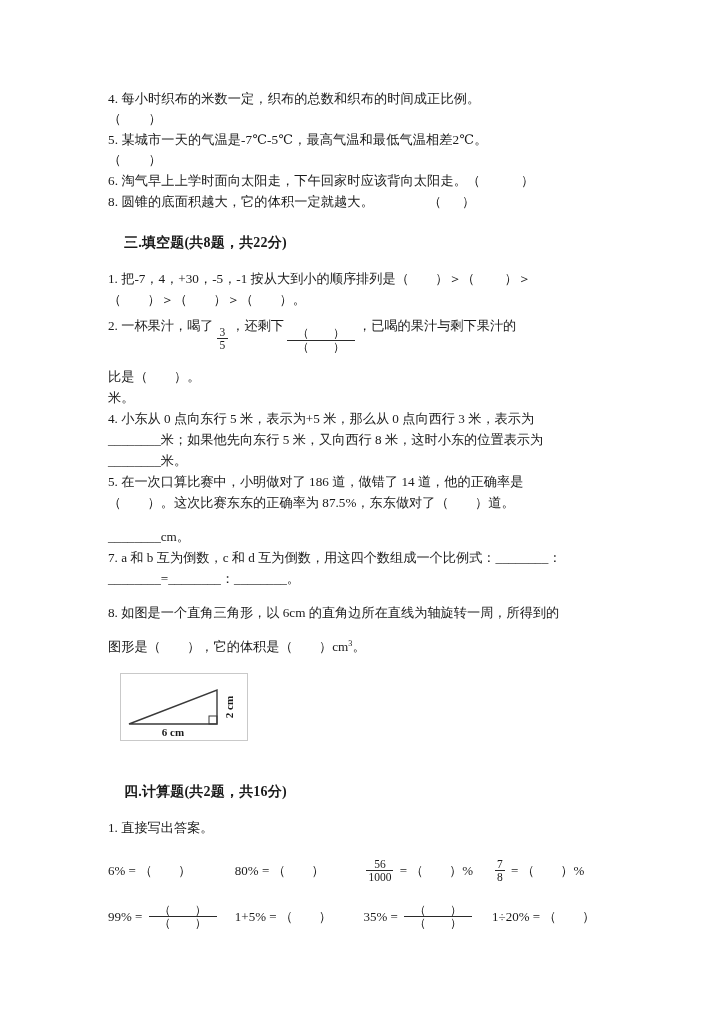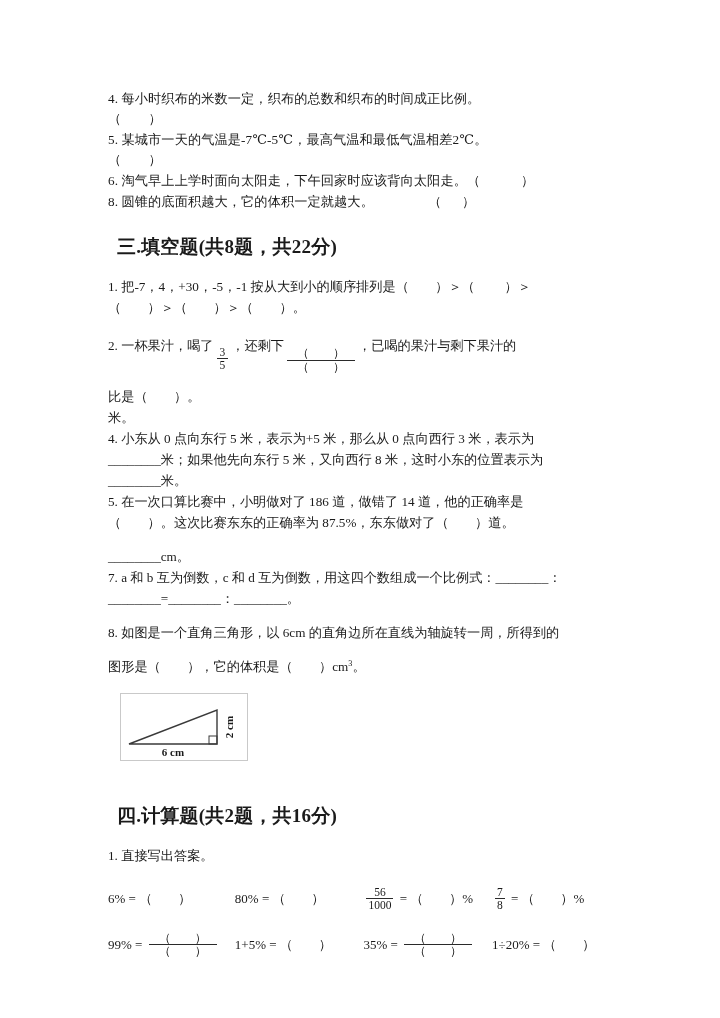--- a/index.html
+++ b/index.html
@@ -25,33 +25,33 @@
   }
   .q-line {
     font-size: 13.2px;
     line-height: 21px;
     margin: 0;
     letter-spacing: 0.1px;
     white-space: pre-wrap;
   }
   .tight { line-height: 20px; }
   .section-head {
-    font-size: 19px;
+    font-size: 14px;
     font-weight: bold;
-    margin: 22px 0 16px 9px;
+    margin: 22px 0 16px 16px;
     letter-spacing: 0.2px;
   }
   .item {
     font-size: 13.2px;
     line-height: 21px;
     margin: 0 0 0 0;
     white-space: pre-wrap;
   }
   .gap-sm { margin-top: 13px; }
-  .gap-md { margin-top: 17px; }
+  .gap-md { margin-top: 5px; }
 
   
   .frac {
     display: inline-flex;
     flex-direction: column;
     align-items: center;
     vertical-align: -0.55em;
     margin: 0 3px;
     line-height: 1.05;
     font-size: 11.5px;

